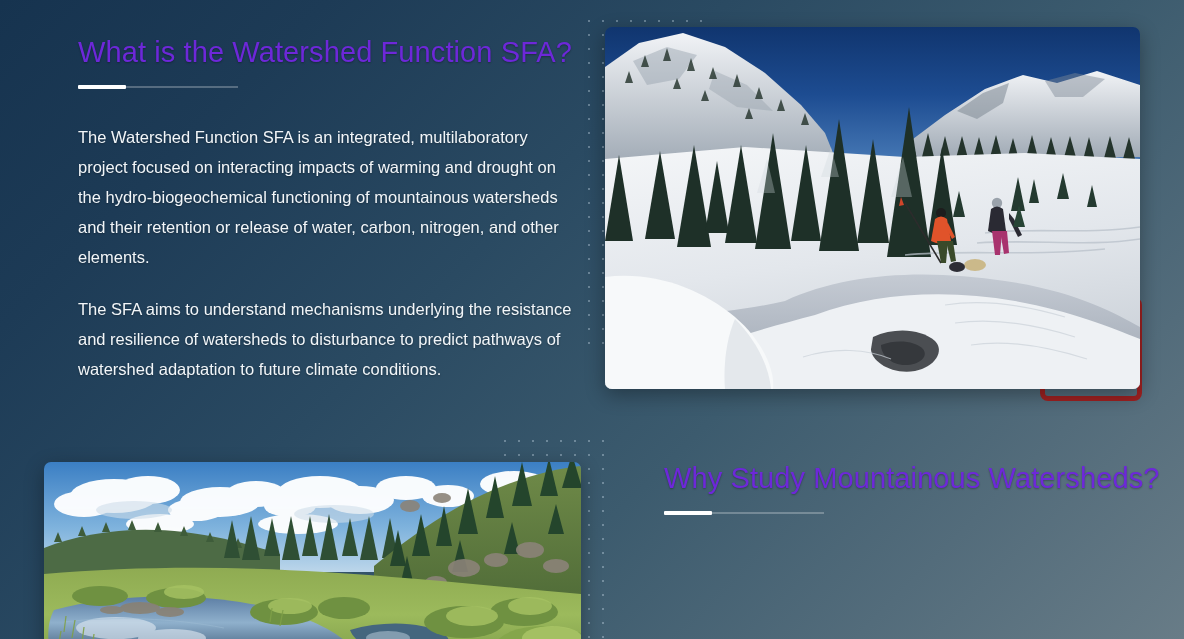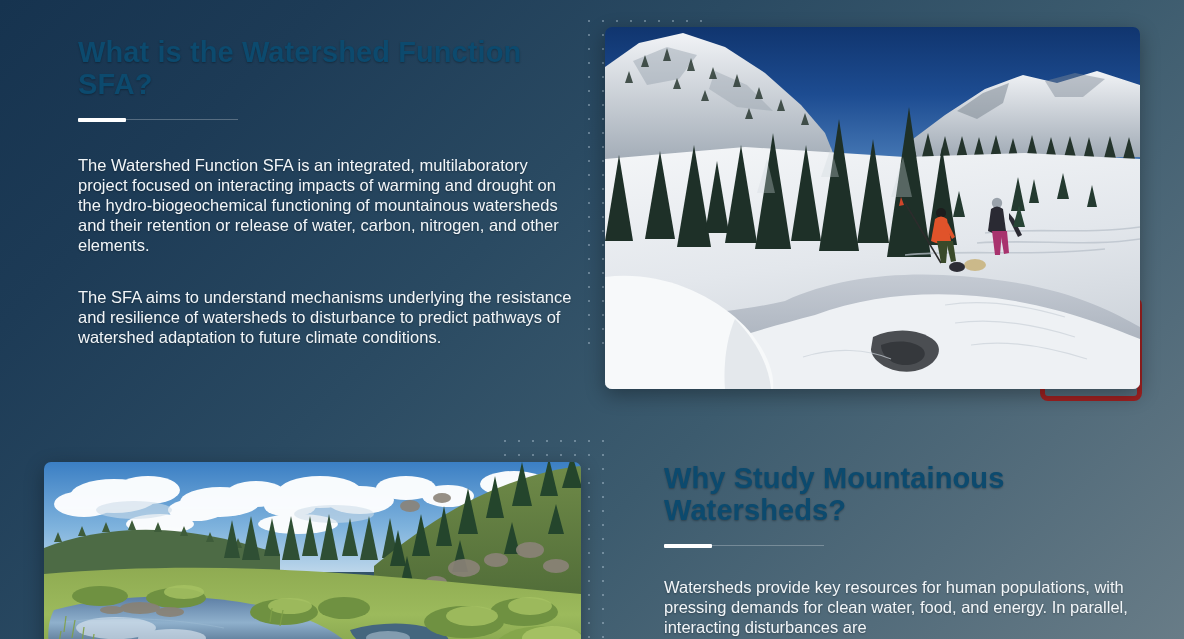--- a/index.html
+++ b/index.html
@@ -28,24 +28,24 @@
     pointer-events:none;
   }
   #dotgrid-top    { left:582px; top:14px;  width:120px; height:330px; }
   #dotgrid-bottom { left:498px; top:434px; width:110px; height:205px; }
 
   
   .text-block { position:absolute; }
 
   .heading {
     font-size:29px;
-    font-weight:700;
+    font-weight:400;
     line-height:1.12;
     letter-spacing:.1px;
-    color:#0c4a6e;
+    color:#6d28d9;
     text-shadow:0 1px 2px rgba(0,0,0,.30);
   }
 
   .accent-rule {
     position:relative;
     height:6px;
     width:160px;
     margin-top:16px;
   }
   .accent-rule::before {
@@ -57,26 +57,26 @@
   }
   .accent-rule::after {
     content:"";
     position:absolute; left:0; top:2px;
     width:160px; height:1.5px;
     background:rgba(255,255,255,.26);
   }
 
   .para {
     font-size:16.5px;
-    line-height:20px;
+    line-height:30px;
     color:#f2f6f9;
     text-shadow:0 1px 2px rgba(0,0,0,.32);
     font-weight:400;
   }
-  .para + .para { margin-top:32px; }
+  .para + .para { margin-top:22px; }
 
   
   .photo {
     position:absolute;
     border-radius:7px;
     overflow:hidden;
     box-shadow:0 6px 20px rgba(0,0,0,.33);
   }
   .photo svg { display:block; width:100%; height:100%; }
 
@@ -417,16 +417,13 @@
     </g>
     <g fill="#b0cc6c" opacity=".7">
       <ellipse cx="508" cy="176" rx="30" ry="12"></ellipse>
     </g>
   </svg>
 </div>
 
 <div class="text-block" id="section-why-study">
   <h1 class="heading" id="heading-why-study">Why Study Mountainous Watersheds?</h1>
   <div class="accent-rule"></div>
-  <div id="paras-why-study">
-    <p class="para">Watersheds provide key resources for human populations, with pressing demands for clean water, food, and energy. In parallel, interacting disturbances are</p>
-  </div>
 </div>
 
 </body></html>

